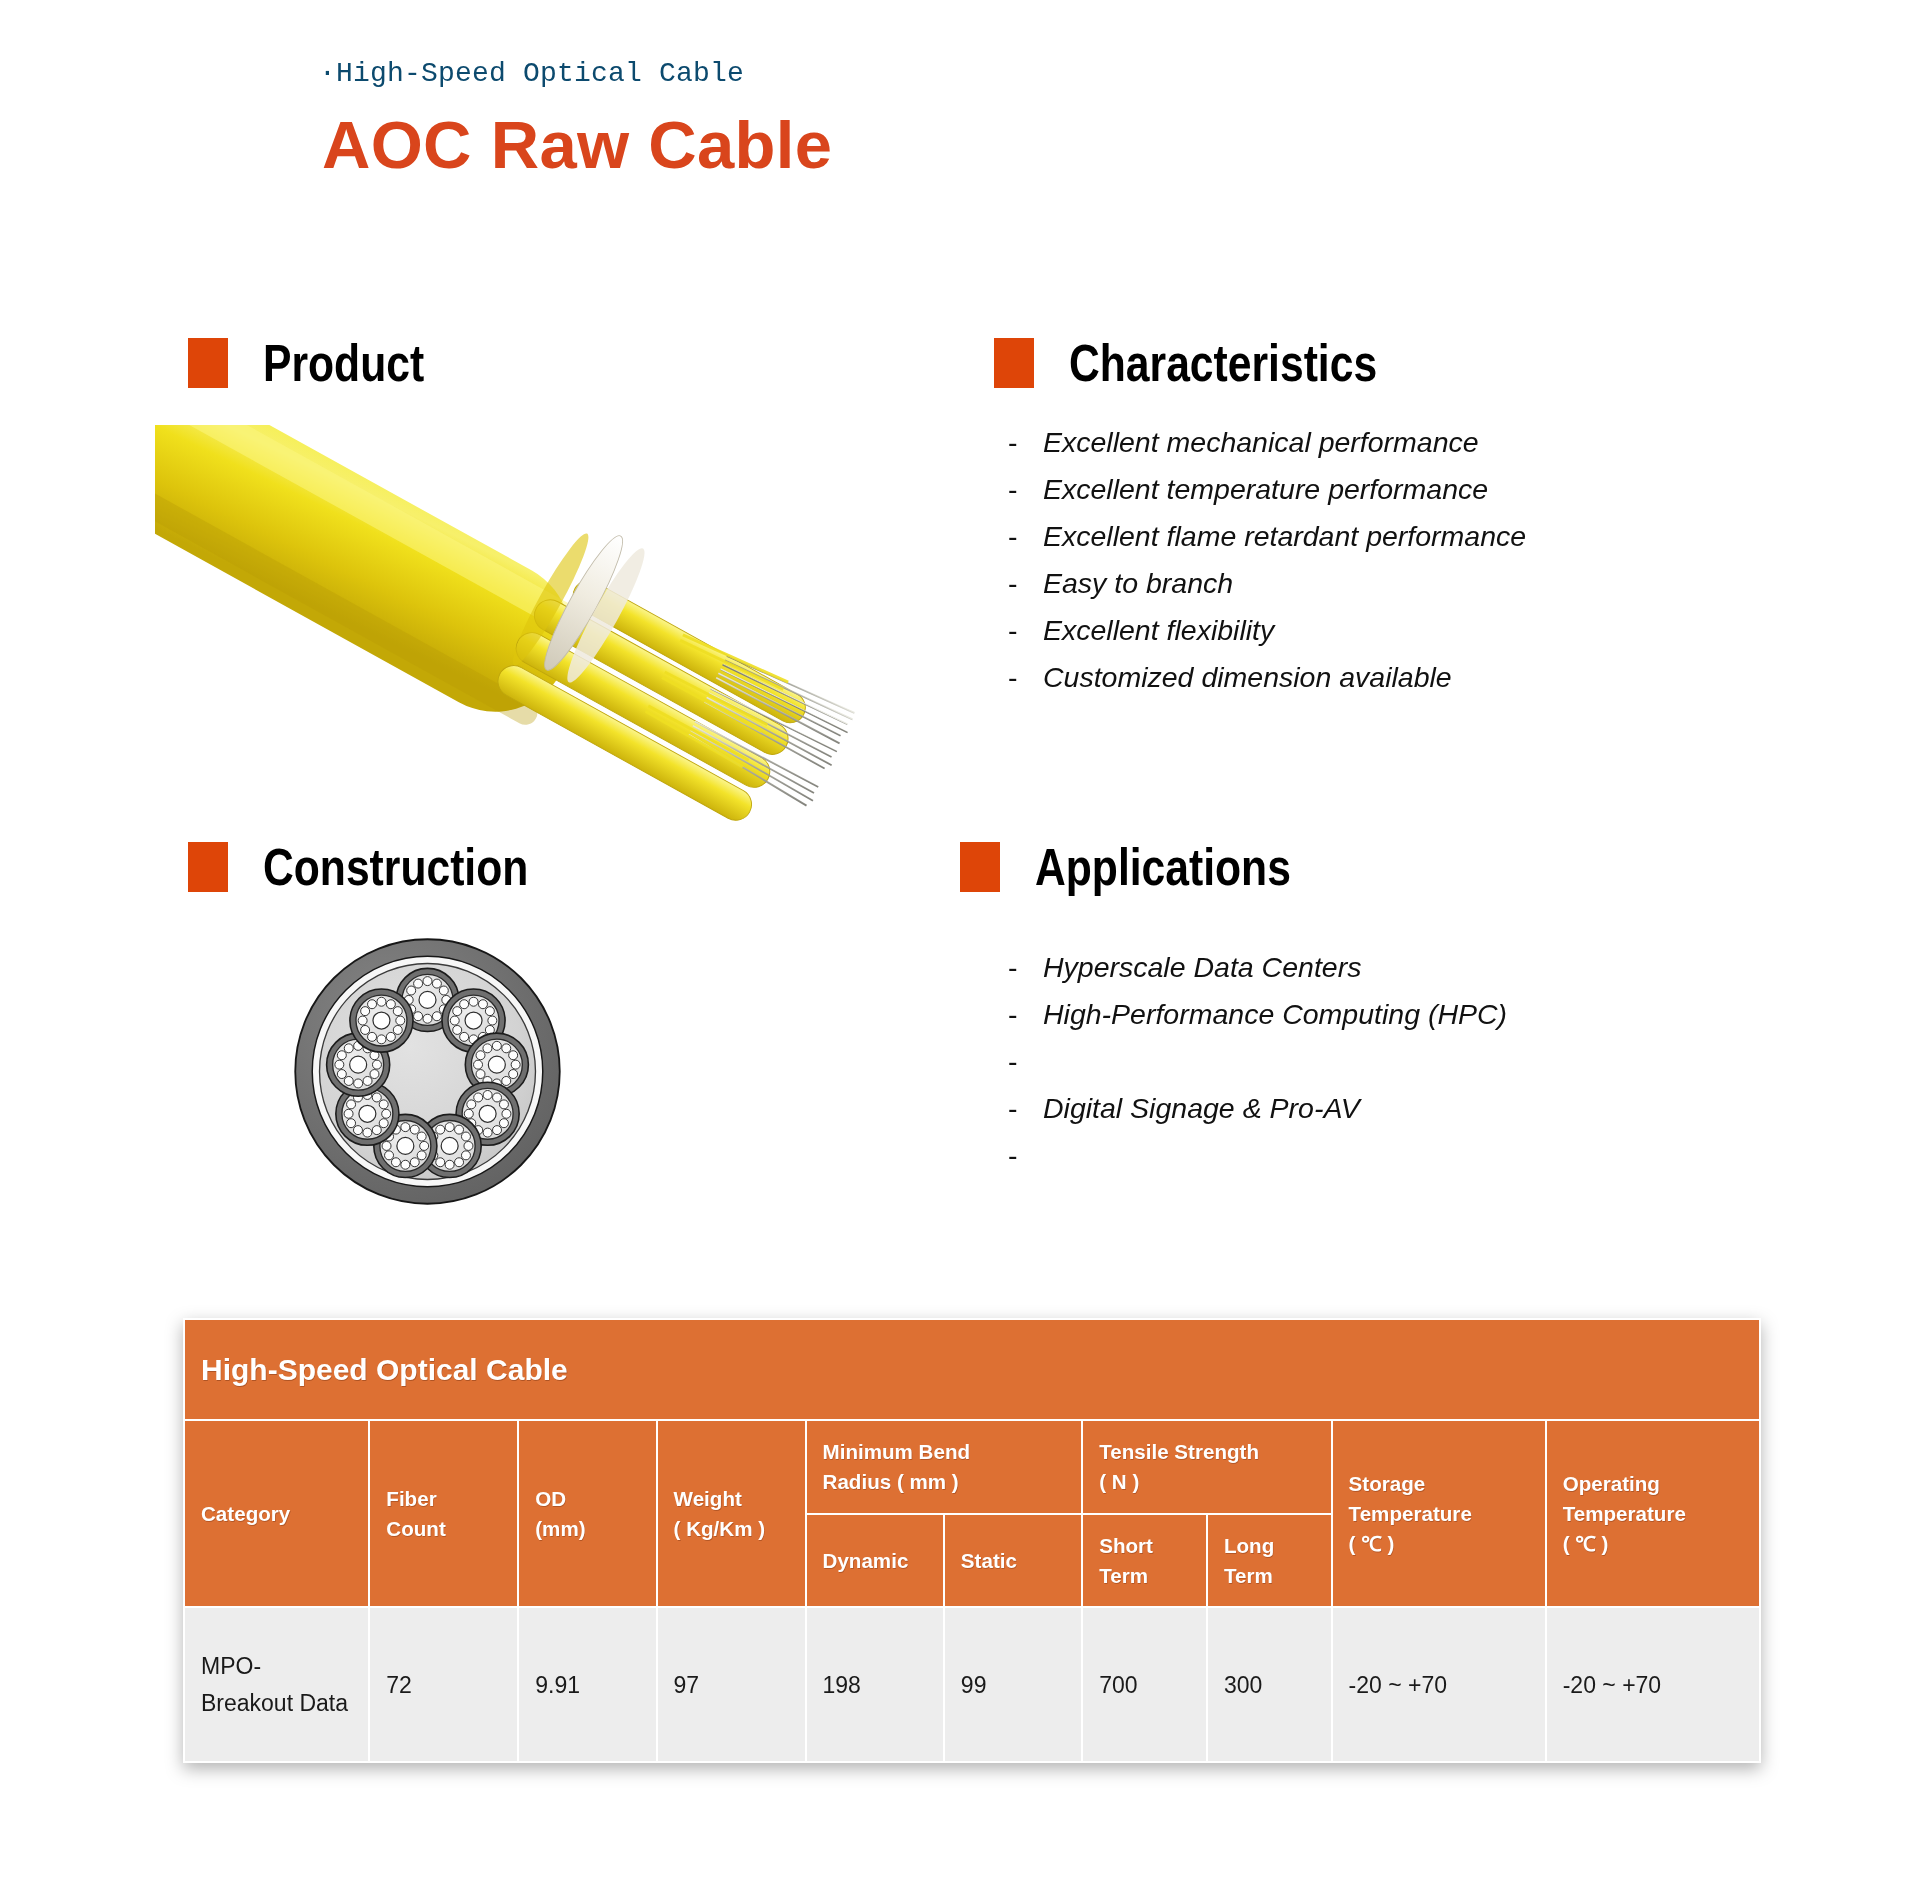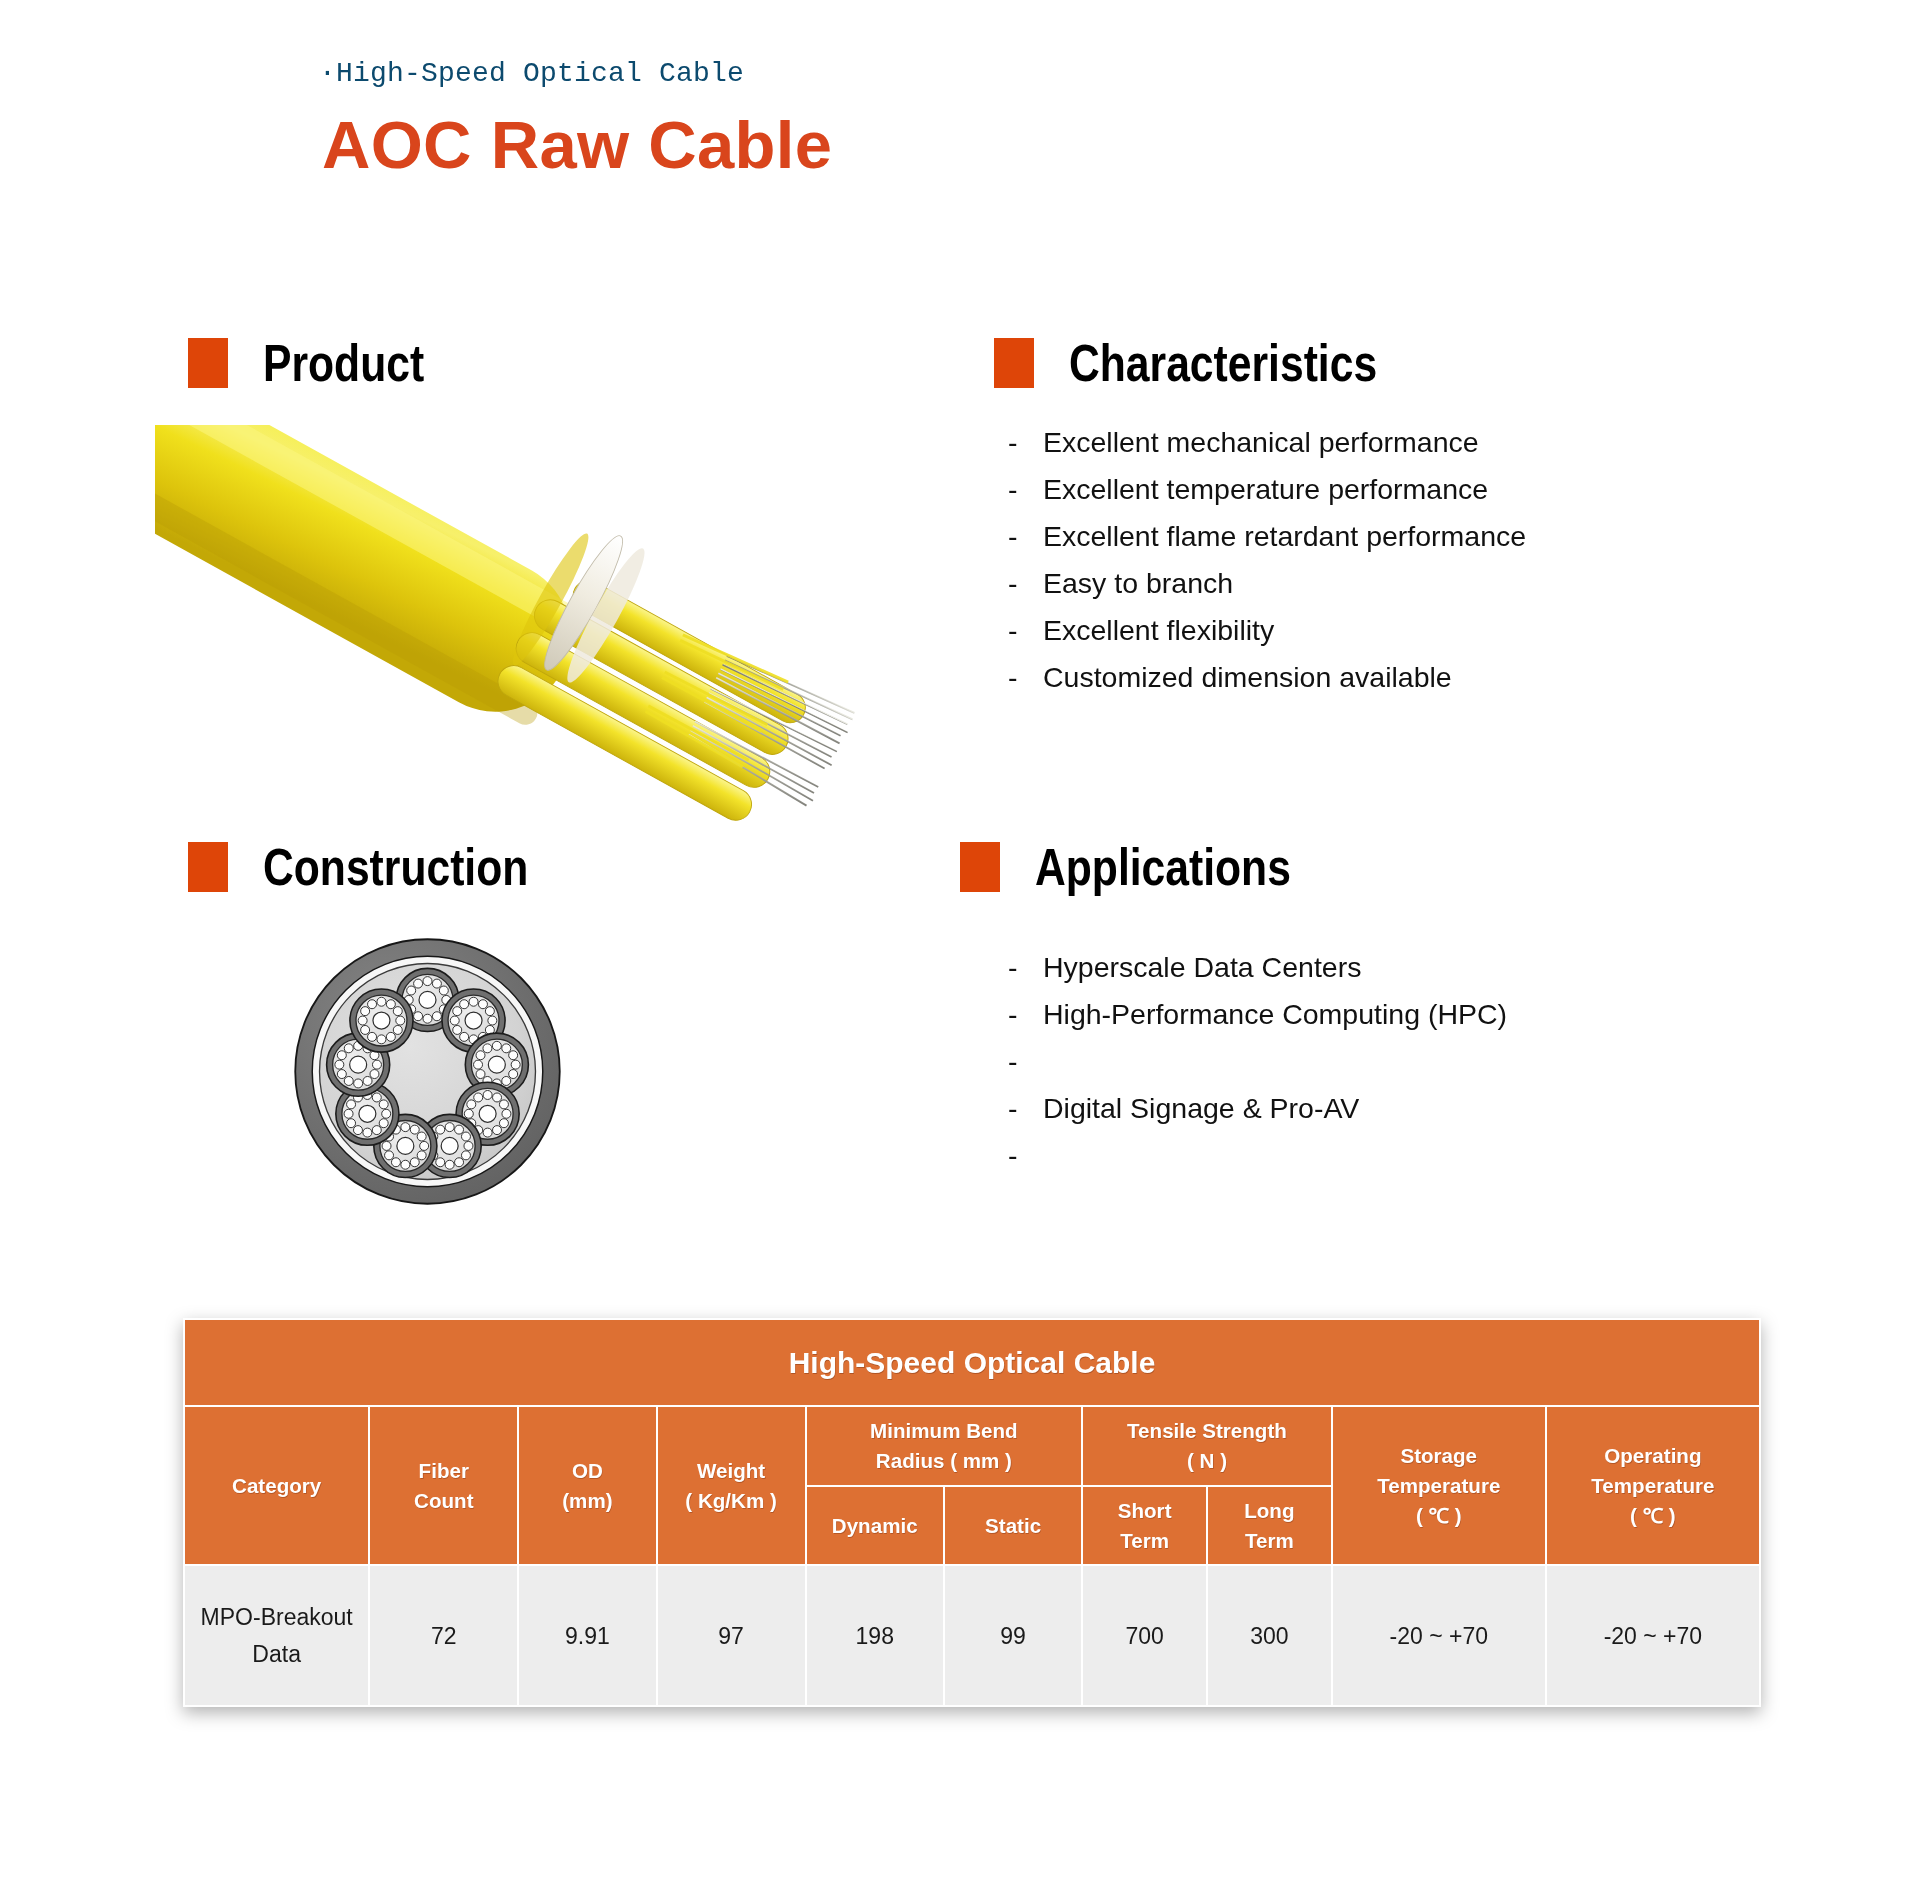--- a/index.html
+++ b/index.html
@@ -83,21 +83,21 @@
     font-family: "Liberation Sans", sans-serif;
     line-height: 1;
     height: 47px;
     white-space: nowrap;
   }
   .bullet-row .dash {
     width: 35px;
     flex: 0 0 auto;
     color: #111111;
   }
-  .bullet-row .btext { flex: 1 1 auto; }
+  .bullet-row .btext { flex: 1 1 auto; font-style: italic; }
 
   
   .photo-wrap {
     position: absolute;
     left: 155px;
     top: 425px;
     width: 735px;
     height: 419px;
     overflow: hidden;
   }
@@ -122,22 +122,21 @@
     filter: drop-shadow(0px 6px 8.5px rgba(0,0,0,0.30));
   }
   table.spec {
     border-collapse: separate;
     border-spacing: 2.4px;
     width: 100%;
     table-layout: fixed;
     background: #ffffff;
   }
   table.spec td {
-    padding: 9px;
-    text-align: center;
+    padding: 16px;
     vertical-align: middle;
   }
   td.title-cell {
     background: #dd7033;
     color: #ffffff;
     font-size: 30px;
     font-weight: bold;
     font-family: "Liberation Sans", sans-serif;
     height: 67px;
     text-shadow: 0.6px 0.6px 0.6px rgba(120,50,20,0.45);

